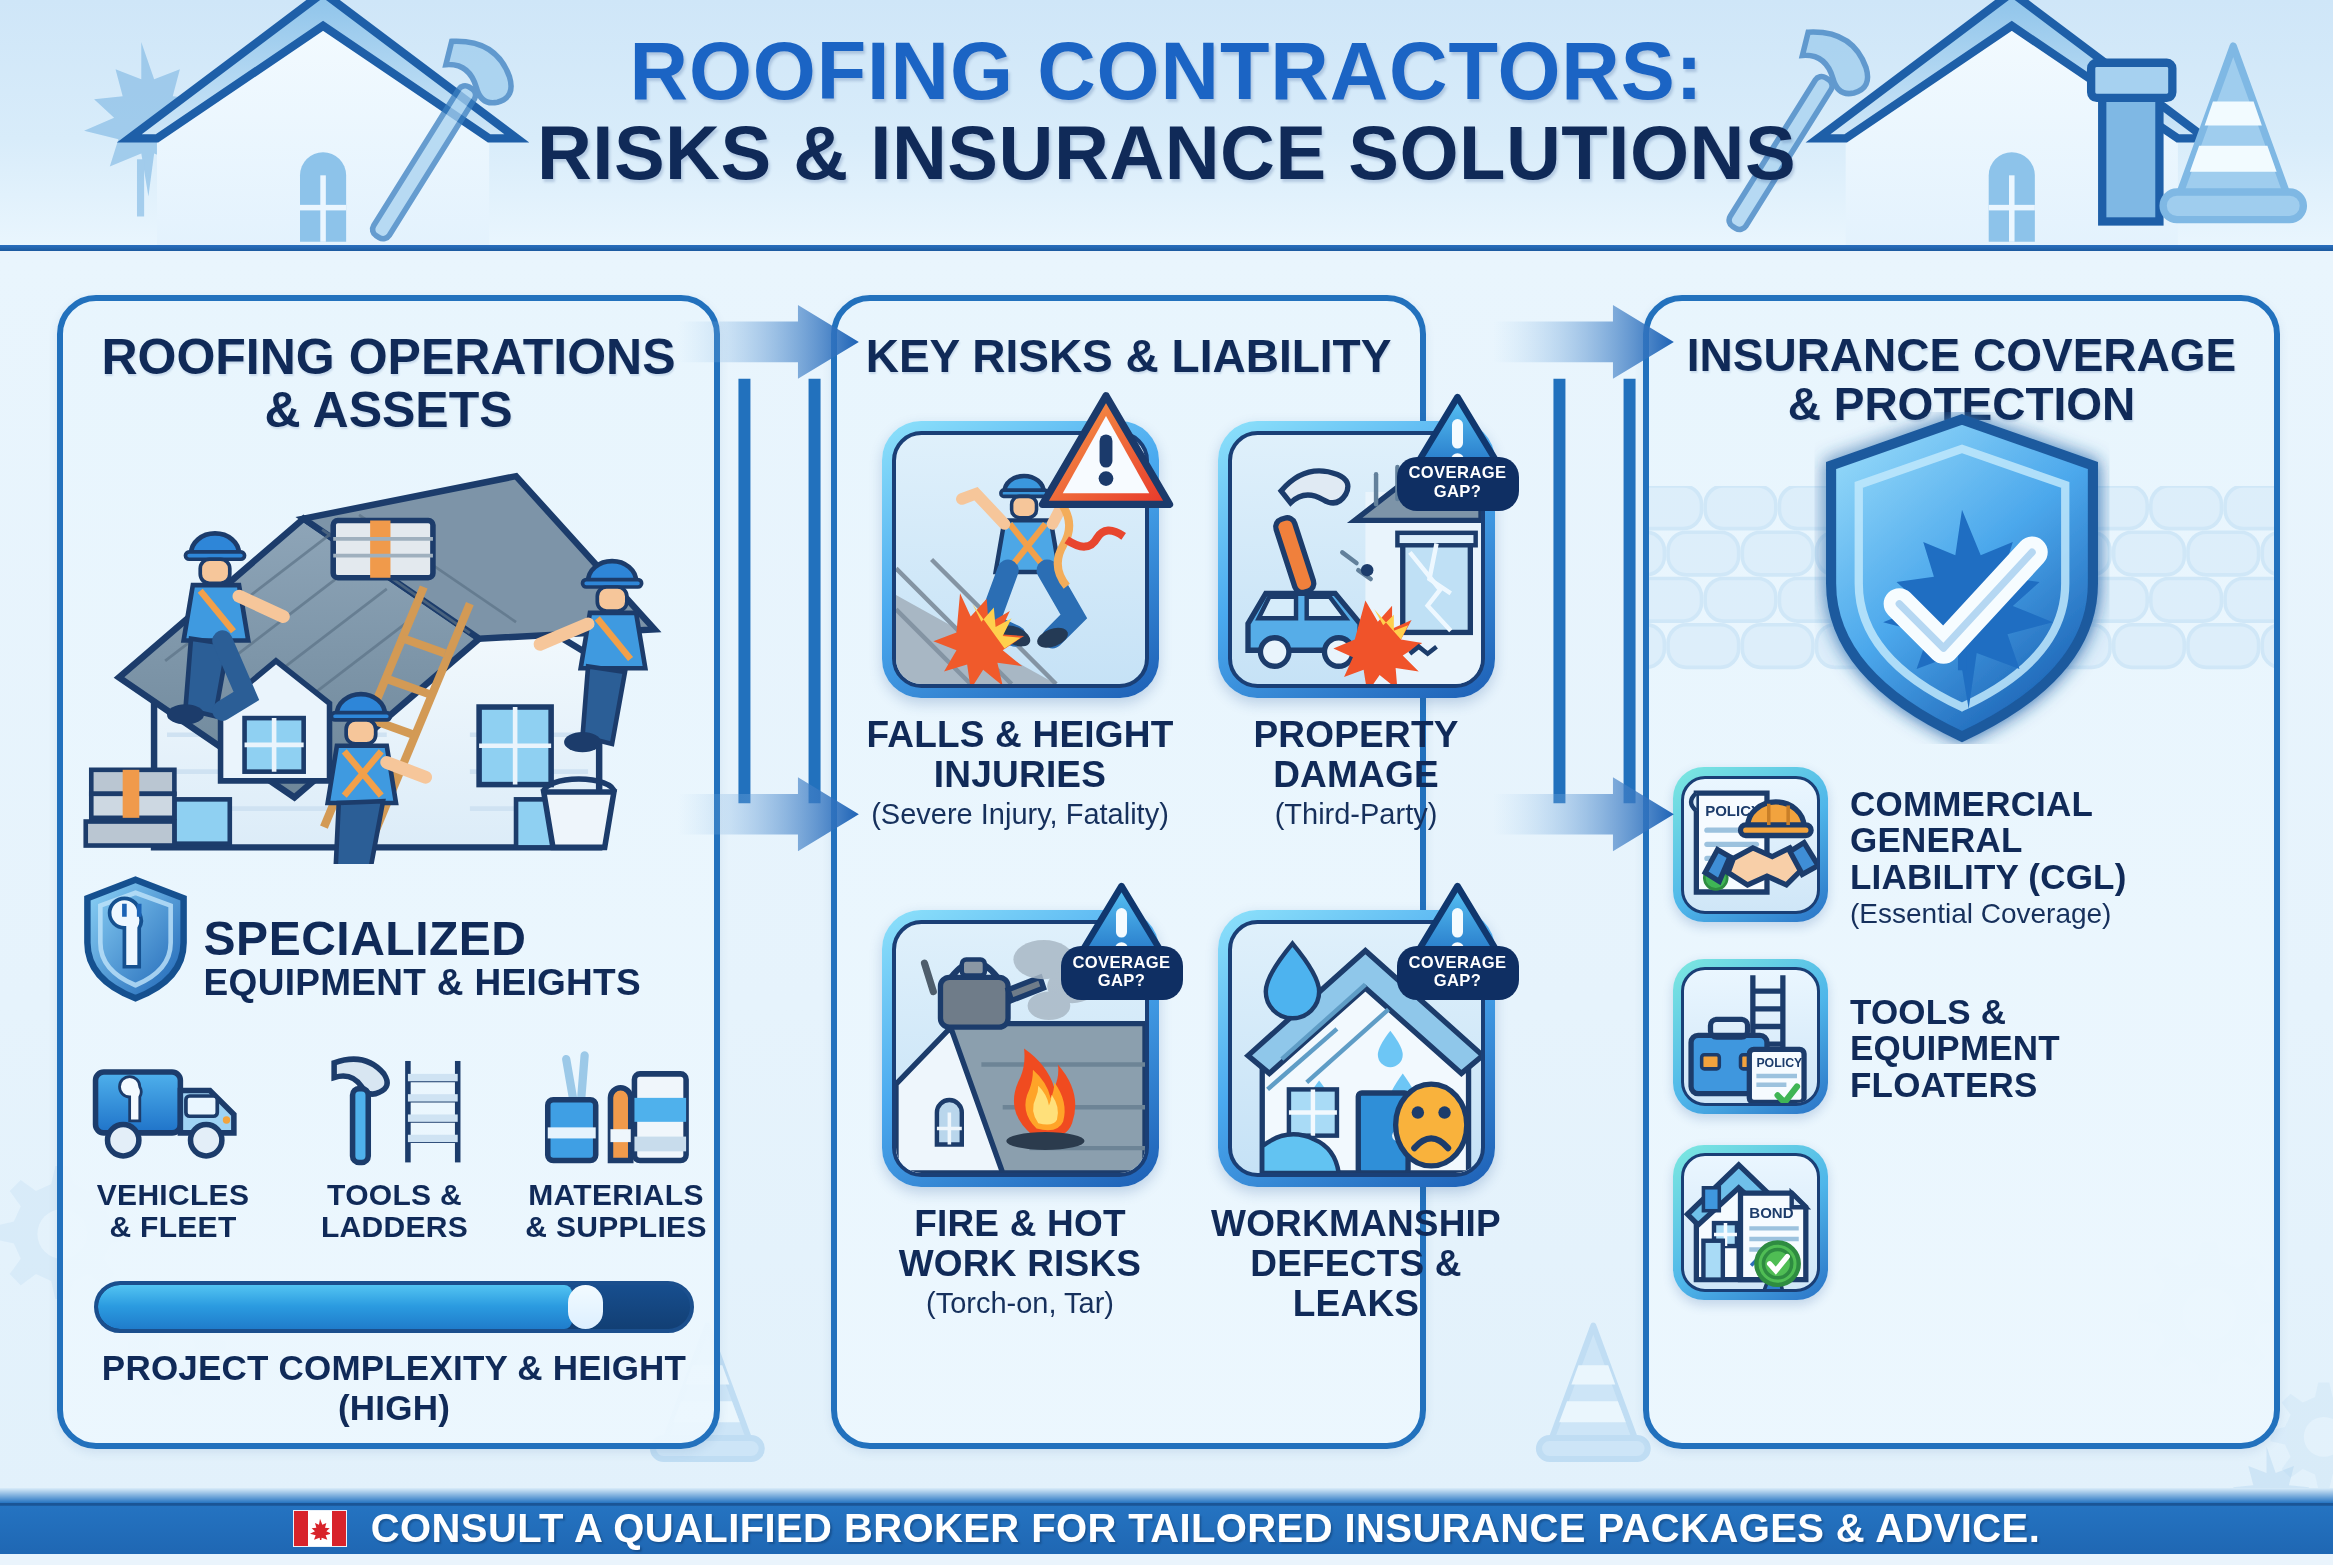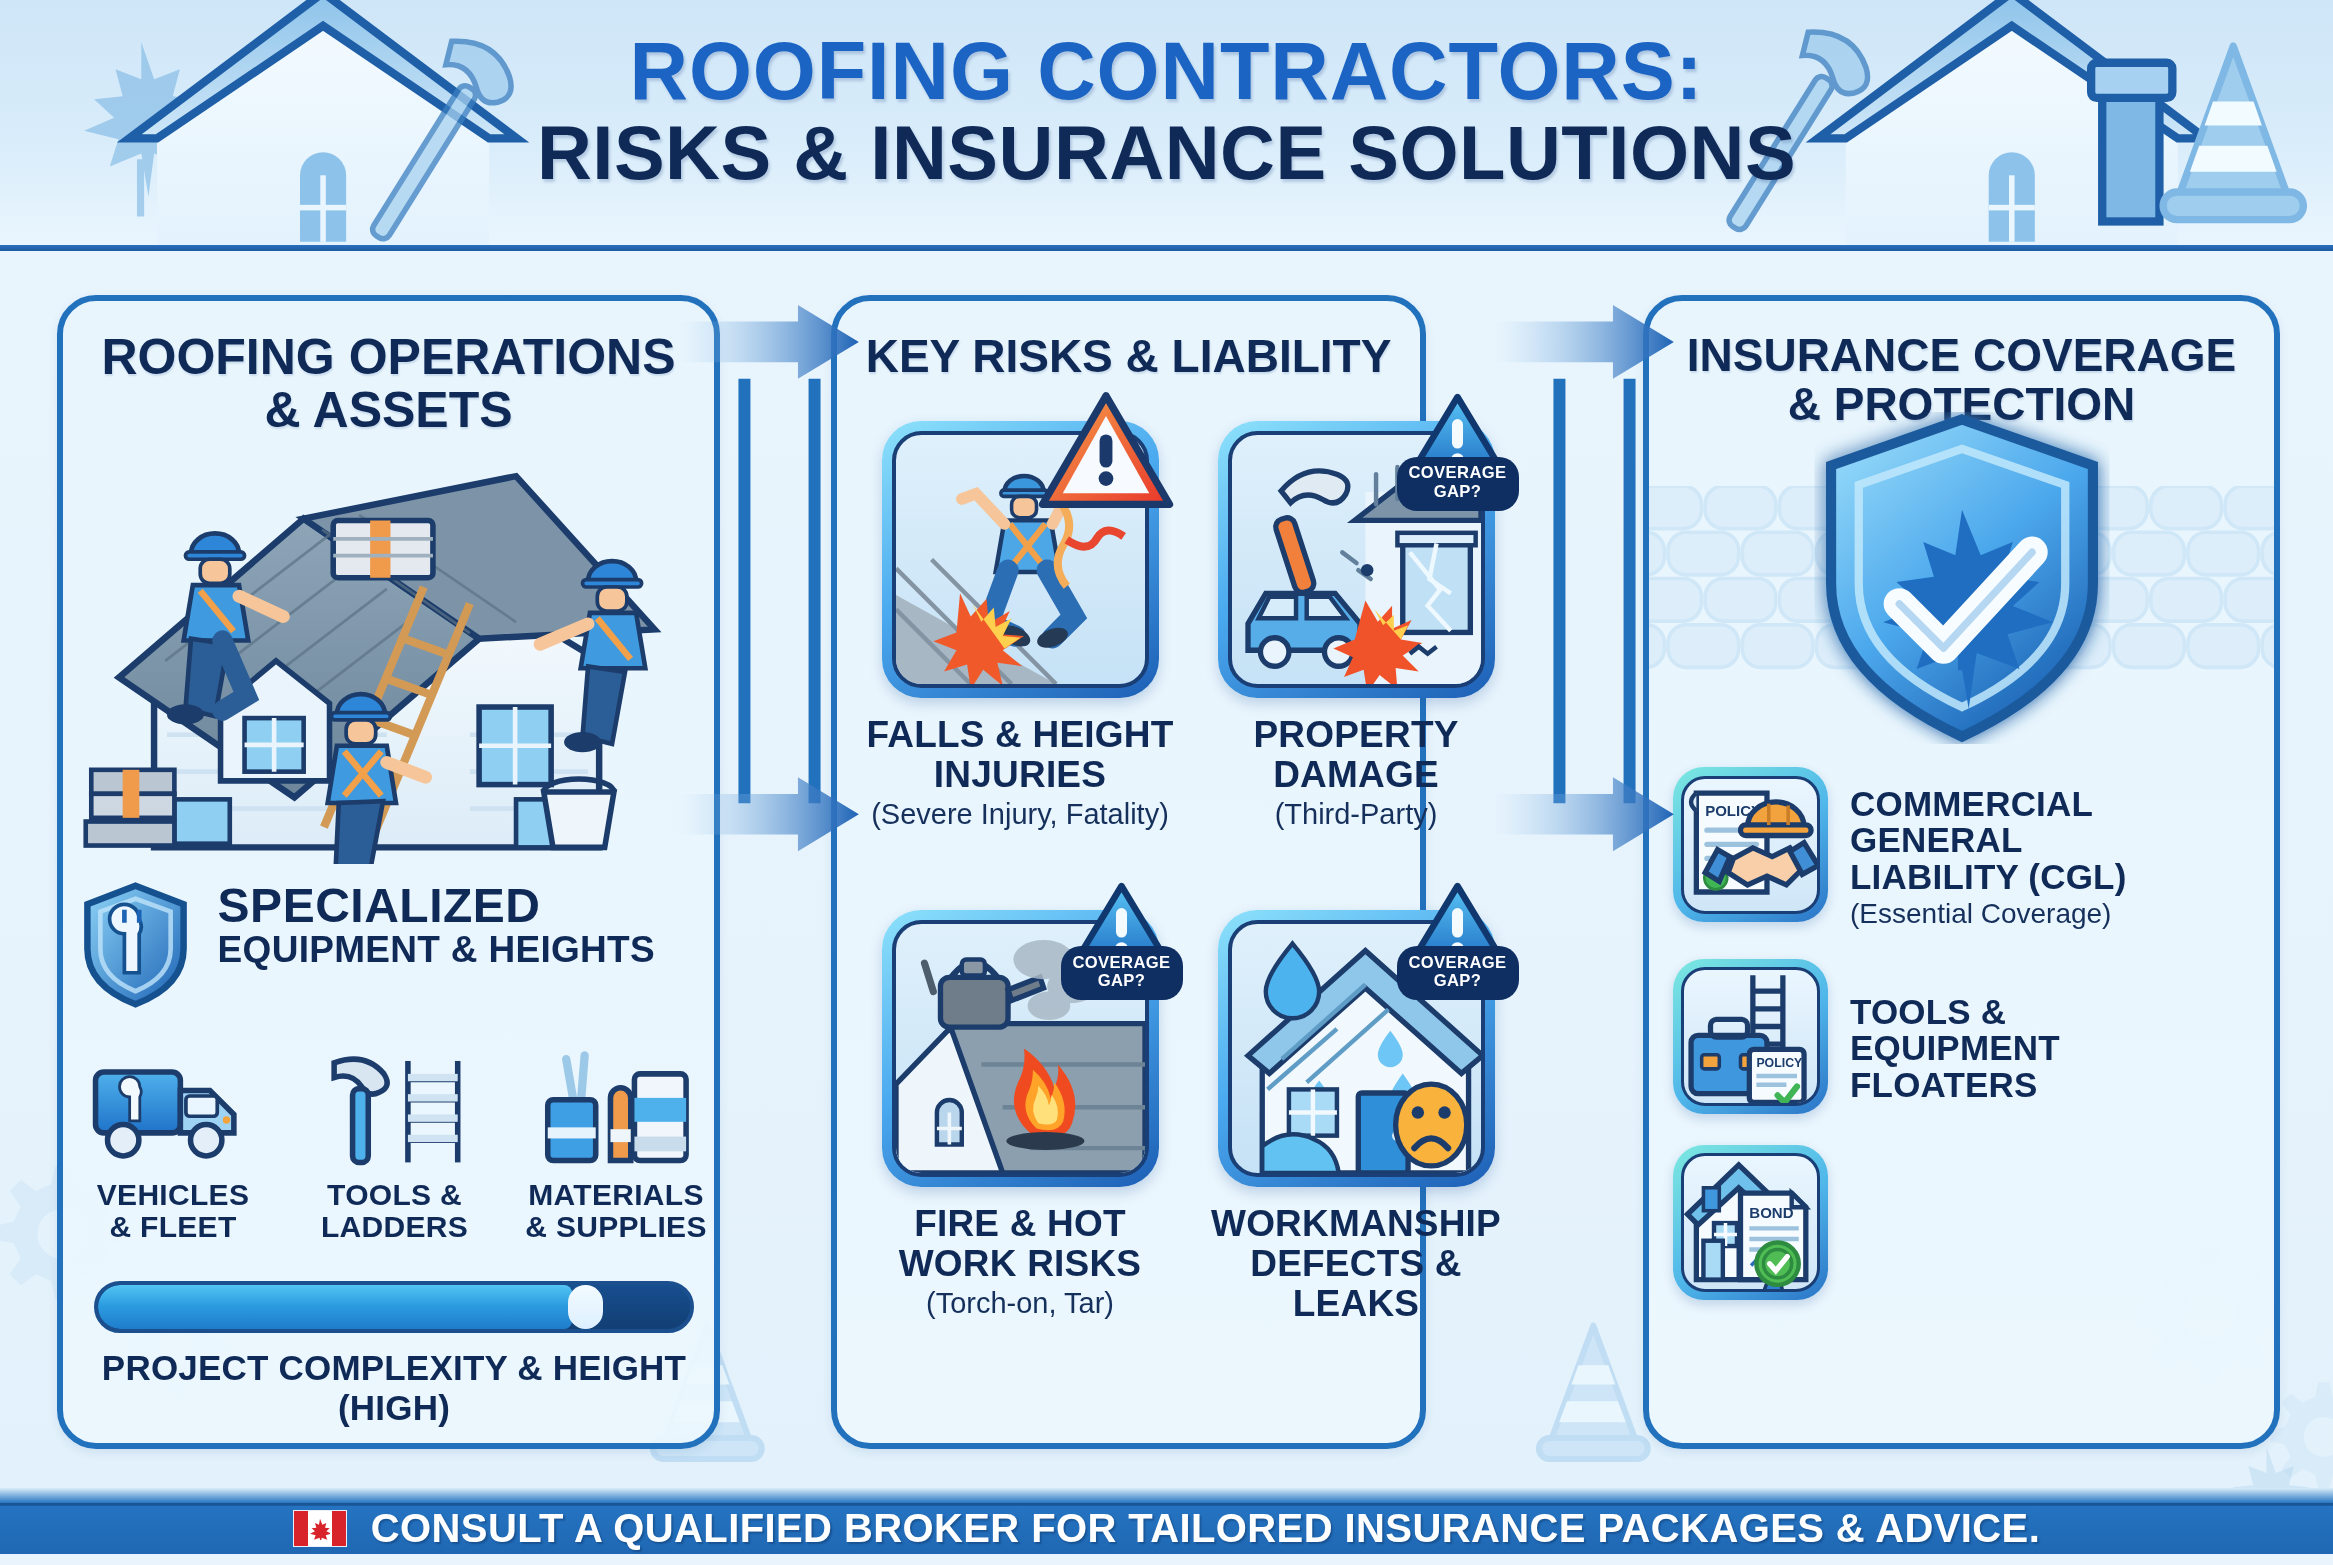--- a/index.html
+++ b/index.html
@@ -62,21 +62,21 @@
   #panel-left .panel-title  { top:29.5px;  font-size:50px; }
   #panel-mid .panel-title   { top:31px;  font-size:46px; }
   #panel-right .panel-title { top:29.5px;  font-size:46px; }
 
   
   .arrow-group { position:absolute; z-index:6; }
 
   
   .house-scene { position:absolute; left:18.5px; top:129px; width:628px; height:434px; }
 
-  .spec-row { position:absolute; left:16.6px; top:581px; width:637px; height:120px; display:flex; align-items:flex-start; gap:27px;}
+  .spec-row { position:absolute; left:16.6px; top:581px; width:637px; height:120px; display:flex; align-items:flex-end; gap:13px;}
   .spec-text { line-height:1.02; }
   .spec-l1 { font-size:48px; font-weight:bold; color:#102a58; letter-spacing:0.5px; }
   .spec-l2 { font-size:37px; font-weight:bold; color:#102a58; letter-spacing:0.3px; }
 
   .asset-row { position:absolute; left:13px; top:747px; width:637px; display:flex; justify-content:space-between; }
   .asset { width:194px; text-align:center; }
   .asset-ico { height:120px; display:flex; align-items:flex-end; justify-content:center; }
   .asset-lbl { margin-top:11px; font-size:30px; font-weight:bold; color:#102a58; line-height:1.06; letter-spacing:0.3px;}
 
   .meter-wrap { position:absolute; left:31px; top:980px; width:600px; }

